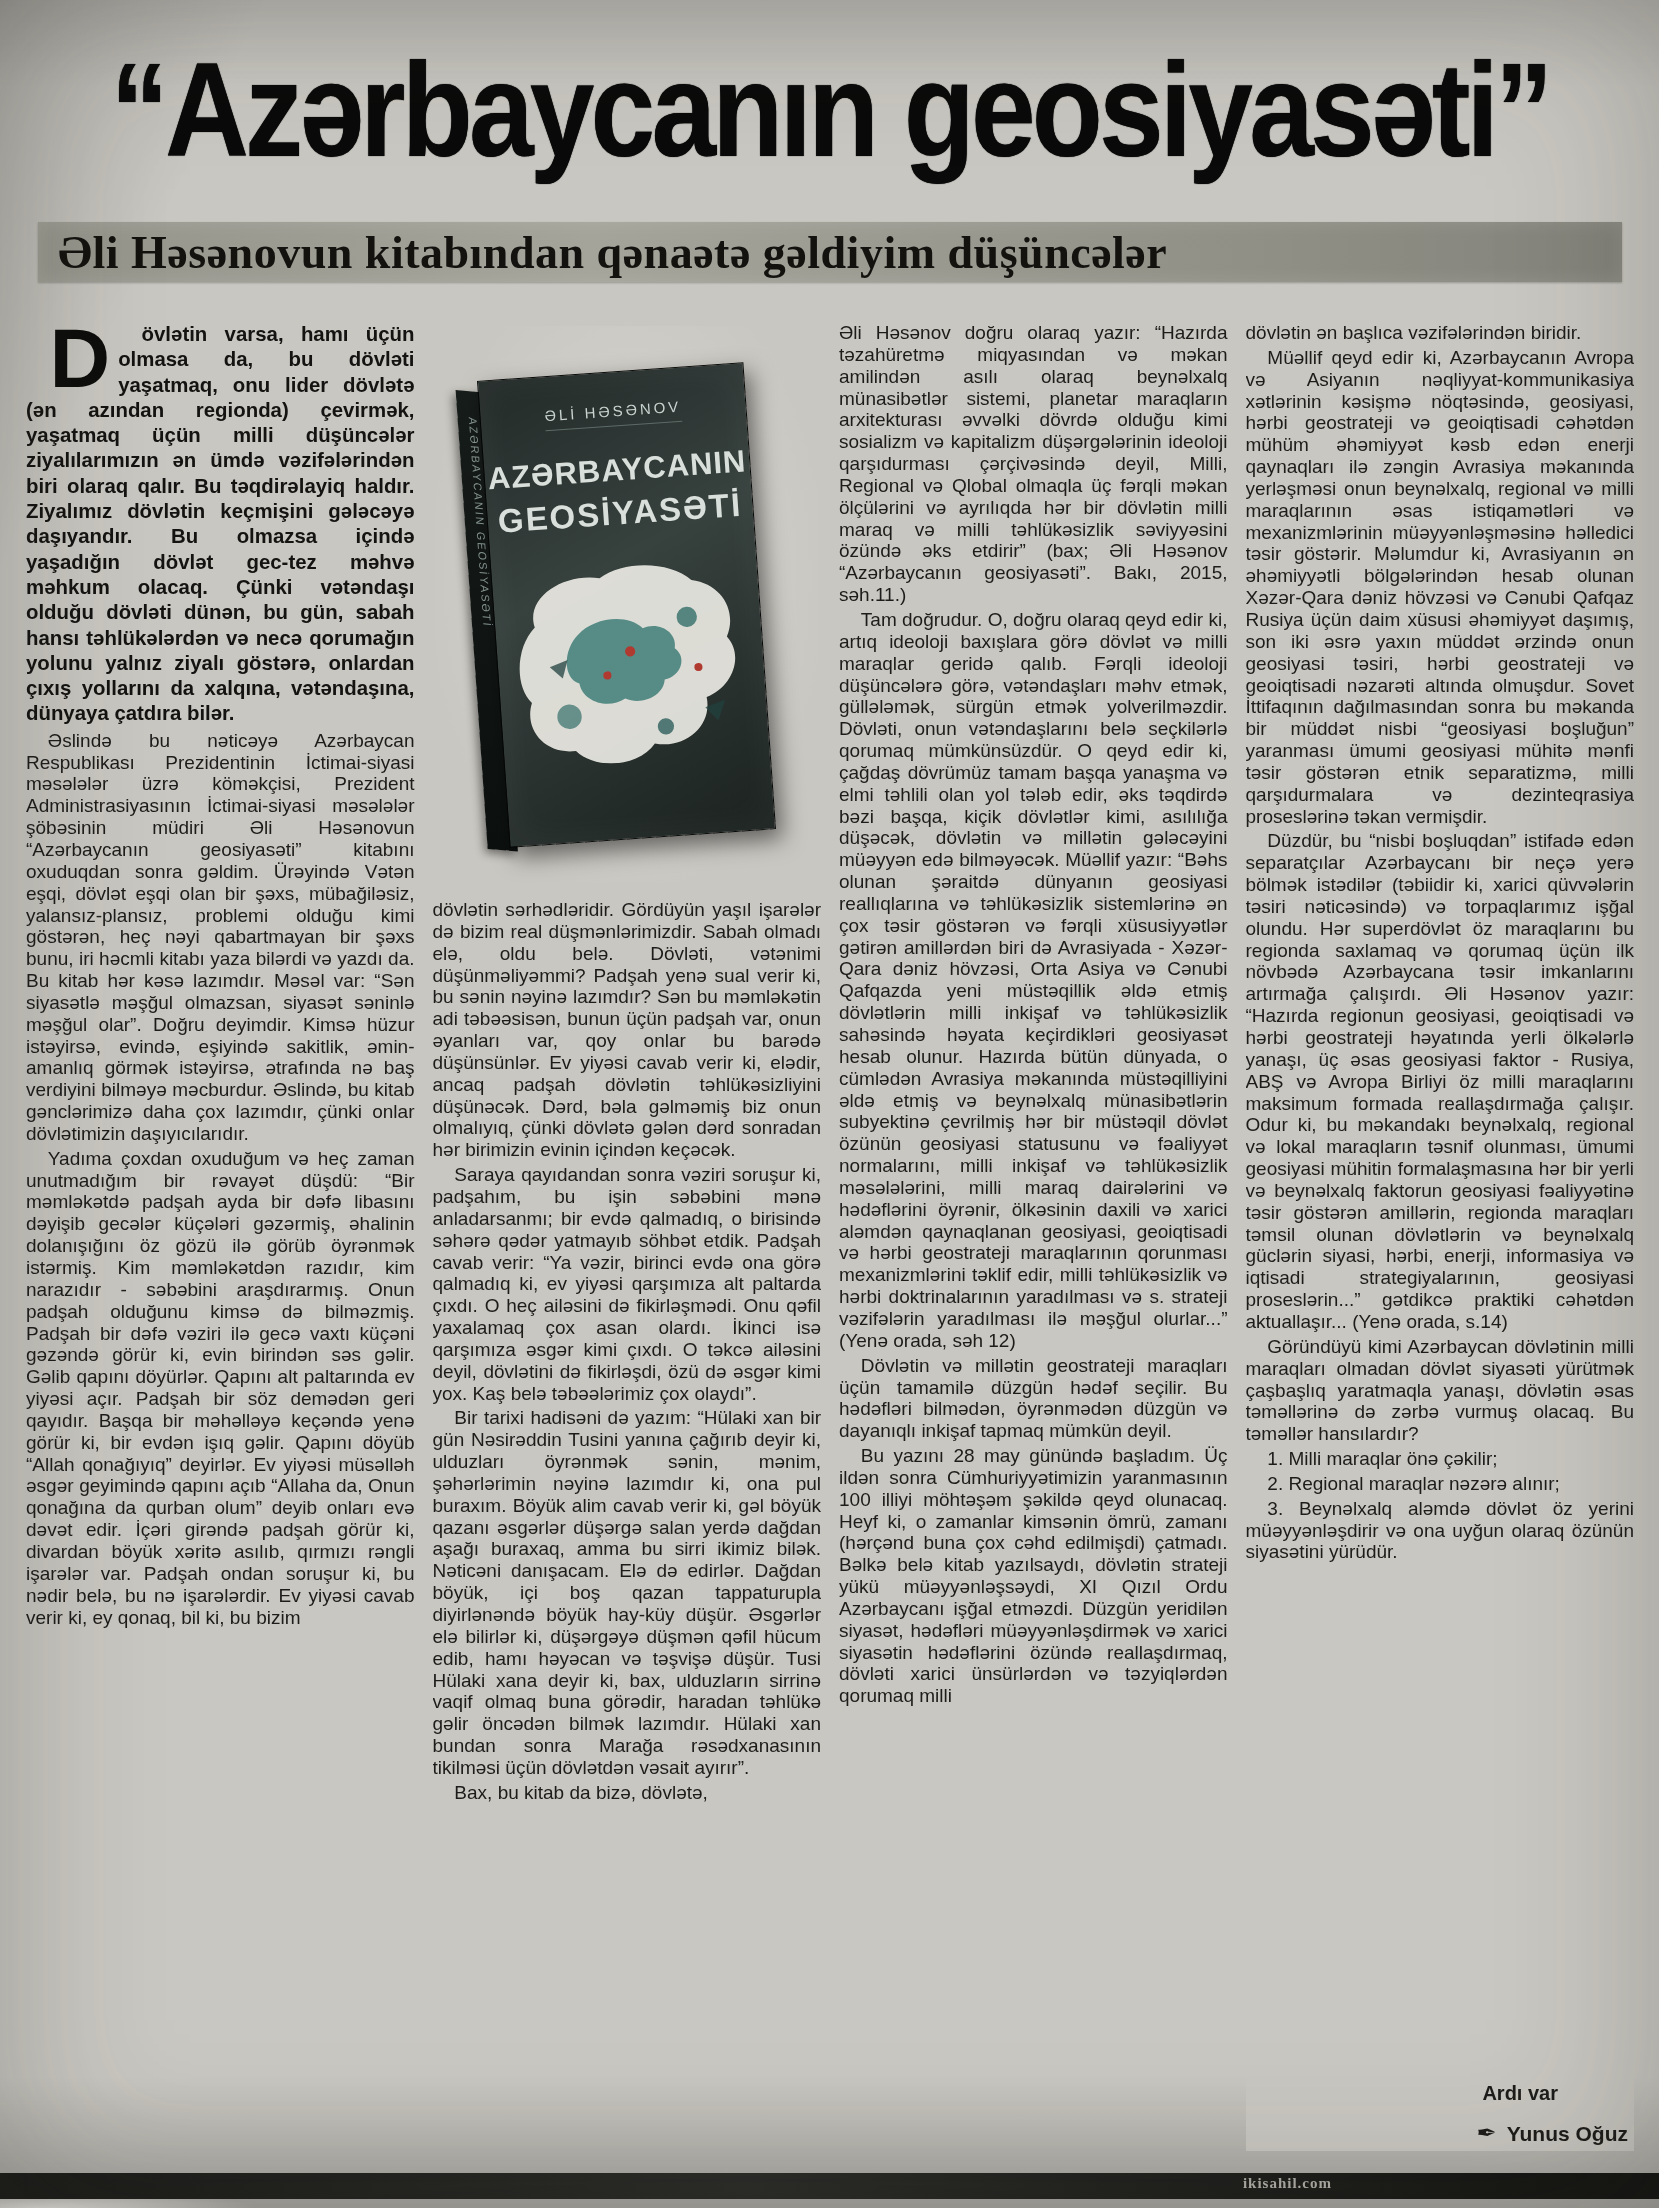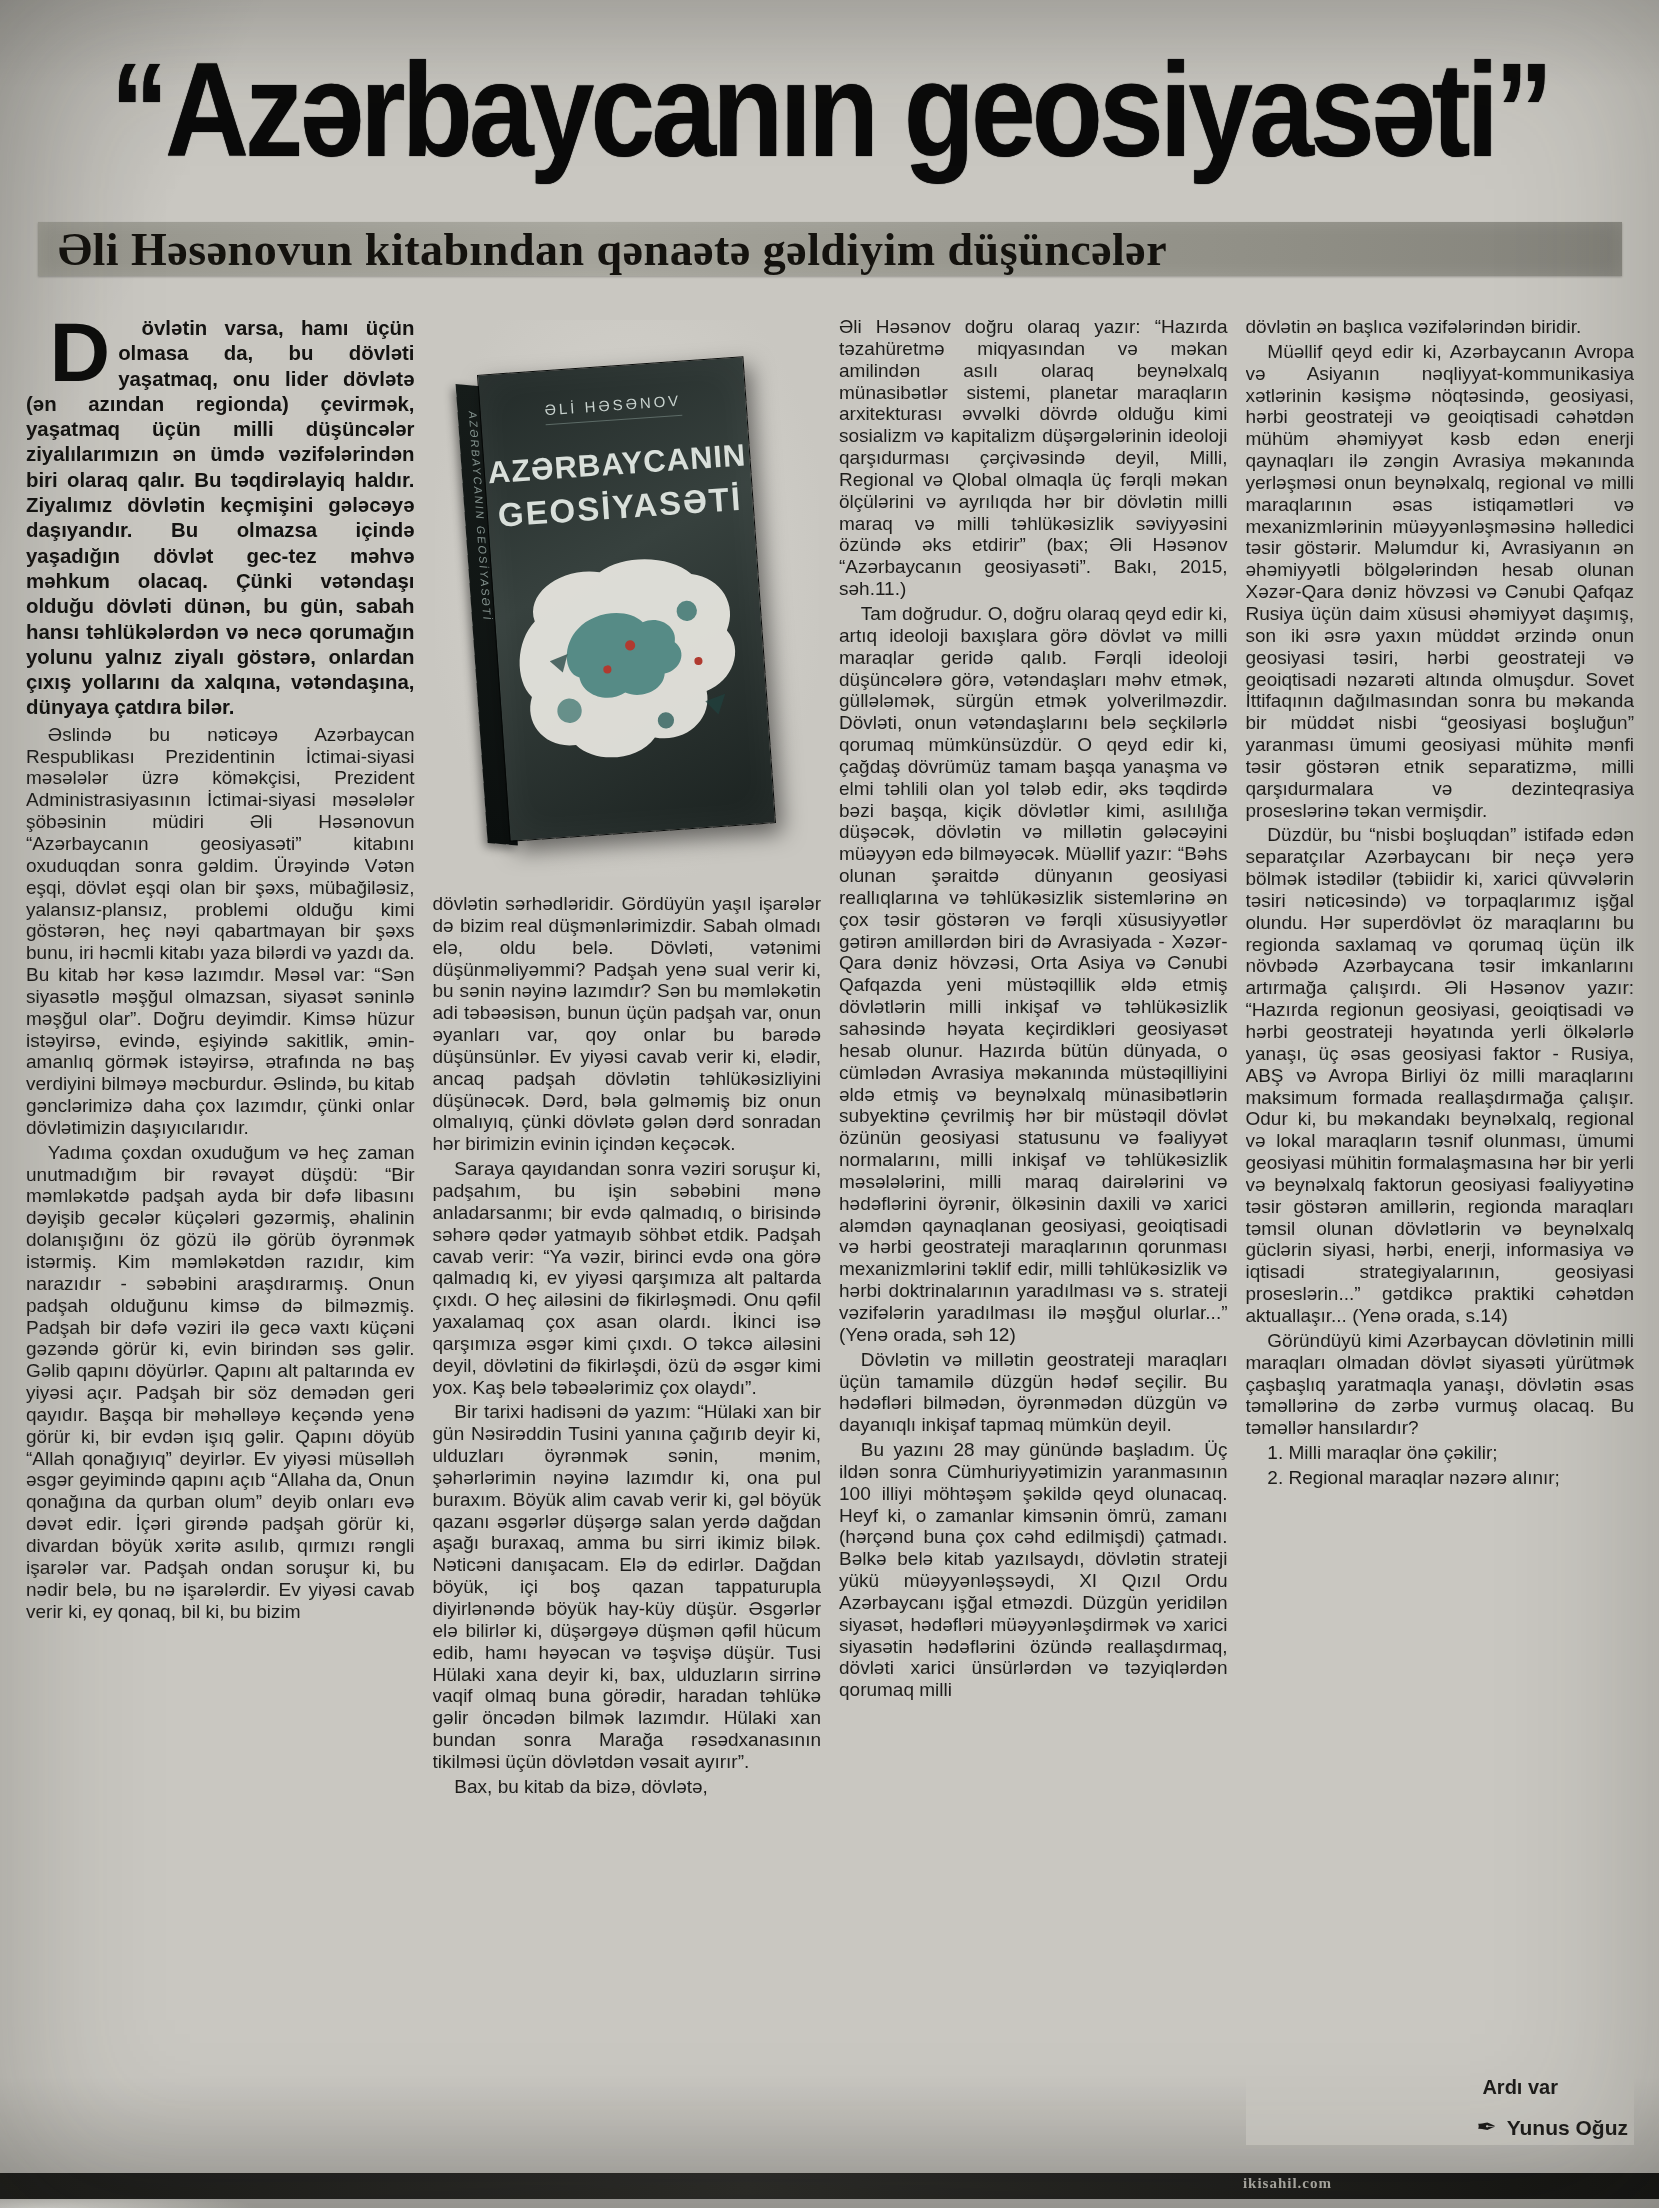--- a/index.html
+++ b/index.html
@@ -26,21 +26,21 @@
   .headline{
     margin:0;text-align:center;white-space:nowrap;
     font-family:"Liberation Sans","DejaVu Sans",sans-serif;
     font-weight:bold;font-size:120px;letter-spacing:-4px;
     color:#0a0a0a;
     transform:scale(.97,1.12);transform-origin:50% 60%;
     text-shadow:0 0 1px #000;
     padding-top:26px;
   }
   .subtitle-bar{
-    margin:44px 16px 0;height:54px;
+    margin:44px 16px 0;height:60px;
     background:linear-gradient(90deg,#96958c,#a5a49b 35%,#8f8e85 80%,#84837b);
     display:flex;align-items:center;padding:0 20px;
     box-shadow:0 1px 2px rgba(0,0,0,.25), inset 0 0 18px rgba(255,255,255,.12);
   }
   .subtitle-bar span{
     font-family:"Liberation Serif","DejaVu Serif",serif;
     font-weight:bold;font-size:46px;letter-spacing:0.5px;color:#14120e;
   }
 
   
@@ -191,20 +191,21 @@
     </section>
 
     <section class="col">
       <div class="paras noindent-first">
           <p>dövlətin ən başlıca vəzifələrindən biridir.</p>
           <p>Müəllif qeyd edir ki, Azərbaycanın Avropa və Asiyanın nəqliyyat-kommunikasiya xətlərinin kəsişmə nöqtəsində, geosiyasi, hərbi geostrateji və geoiqtisadi cəhətdən mühüm əhəmiyyət kəsb edən enerji qaynaqları ilə zəngin Avrasiya məkanında yerləşməsi onun beynəlxalq, regional və milli maraqlarının əsas istiqamətləri və mexanizmlərinin müəyyənləşməsinə həlledici təsir göstərir. Məlumdur ki, Avrasiyanın ən əhəmiyyətli bölgələrindən hesab olunan Xəzər-Qara dəniz hövzəsi və Cənubi Qafqaz Rusiya üçün daim xüsusi əhəmiyyət daşımış, son iki əsrə yaxın müddət ərzində onun geosiyasi təsiri, hərbi geostrateji və geoiqtisadi nəzarəti altında olmuşdur. Sovet İttifaqının dağılmasından sonra bu məkanda bir müddət nisbi “geosiyasi boşluğun” yaranması ümumi geosiyasi mühitə mənfi təsir göstərən etnik separatizmə, milli qarşıdurmalara və dezinteqrasiya proseslərinə təkan vermişdir.</p>
           <p>Düzdür, bu “nisbi boşluqdan” istifadə edən separatçılar Azərbaycanı bir neçə yerə bölmək istədilər (təbiidir ki, xarici qüvvələrin təsiri nəticəsində) və torpaqlarımız işğal olundu. Hər superdövlət öz maraqlarını bu regionda saxlamaq və qorumaq üçün ilk növbədə Azərbaycana təsir imkanlarını artırmağa çalışırdı. Əli Həsənov yazır: “Hazırda regionun geosiyasi, geoiqtisadi və hərbi geostrateji həyatında yerli ölkələrlə yanaşı, üç əsas geosiyasi faktor - Rusiya, ABŞ və Avropa Birliyi öz milli maraqlarını maksimum formada reallaşdırmağa çalışır. Odur ki, bu məkandakı beynəlxalq, regional və lokal maraqların təsnif olunması, ümumi geosiyasi mühitin formalaşmasına hər bir yerli və beynəlxalq faktorun geosiyasi fəaliyyətinə təsir göstərən amillərin, regionda maraqları təmsil olunan dövlətlərin və beynəlxalq güclərin siyasi, hərbi, enerji, informasiya və iqtisadi strategiyalarının, geosiyasi proseslərin...” gətdikcə praktiki cəhətdən aktuallaşır... (Yenə orada, s.14)</p>
           <p>Göründüyü kimi Azərbaycan dövlətinin milli maraqları olmadan dövlət siyasəti yürütmək çaşbaşlıq yaratmaqla yanaşı, dövlətin əsas təməllərinə də zərbə vurmuş olacaq. Bu təməllər hansılardır?</p>
           <p>1. Milli maraqlar önə çəkilir;</p>
           <p>2. Regional maraqlar nəzərə alınır;</p>
+          <p>3. Beynəlxalq aləmdə dövlət öz yerini müəyyənləşdirir və ona uyğun olaraq özünün siyasətini yürüdür.</p>
         </div>
       <div class="endnote">
         <div class="ardivar">Ardı var</div>
         <div class="byline">
           <span class="pen">✒</span><span>Yunus Oğuz</span>
         </div>
       </div>
     </section>
 
   </main>

